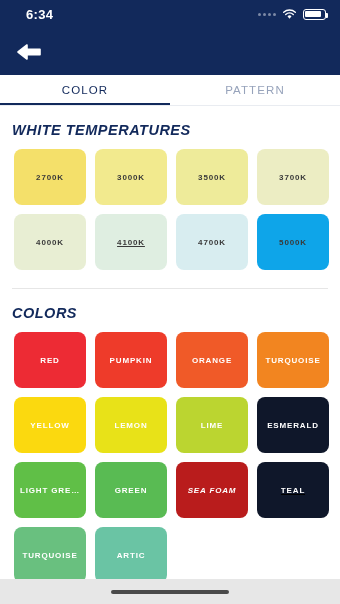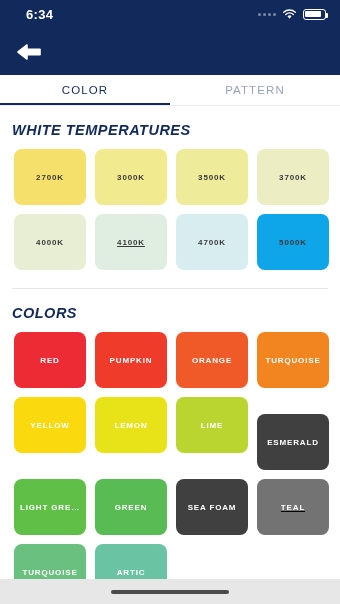--- a/index.html
+++ b/index.html
@@ -161,33 +161,33 @@
         </div>
         <div class="swatch" style="background: rgb(251, 217, 15);">
           <span style="color: rgb(255, 255, 255);">YELLOW</span>
         </div>
         <div class="swatch" style="background: rgb(232, 226, 24);">
           <span style="color: rgb(255, 255, 255);">LEMON</span>
         </div>
         <div class="swatch" style="background: rgb(187, 213, 48);">
           <span style="color: rgb(255, 255, 255);">LIME</span>
         </div>
-        <div class="swatch" style="background: #404040; margin-top: 17px;">
+        <div class="swatch" style="background: #0f172a;">
           <span style="color: rgb(255, 255, 255);">ESMERALD</span>
         </div>
         <div class="swatch" style="background: rgb(96, 191, 71);">
           <span style="color: rgb(255, 255, 255);">LIGHT GRE…</span>
         </div>
         <div class="swatch" style="background: rgb(89, 187, 83);">
           <span style="color: rgb(255, 255, 255);">GREEN</span>
         </div>
-        <div class="swatch" style="background: #404040;">
+        <div class="swatch" style="background: #b91c1c; font-style: italic;">
           <span style="color: rgb(255, 255, 255);">SEA FOAM</span>
         </div>
-        <div class="swatch" style="background: #737373; text-decoration: underline;">
+        <div class="swatch" style="background: #0f172a; text-decoration: underline;">
           <span style="color: rgb(255, 255, 255);">TEAL</span>
         </div>
         <div class="swatch" style="background: rgb(105, 192, 127);">
           <span style="color: rgb(255, 255, 255);">TURQUOISE</span>
         </div>
         <div class="swatch" style="background: rgb(106, 196, 164);">
           <span style="color: rgb(255, 255, 255);">ARTIC</span>
         </div>
       </div>
 

